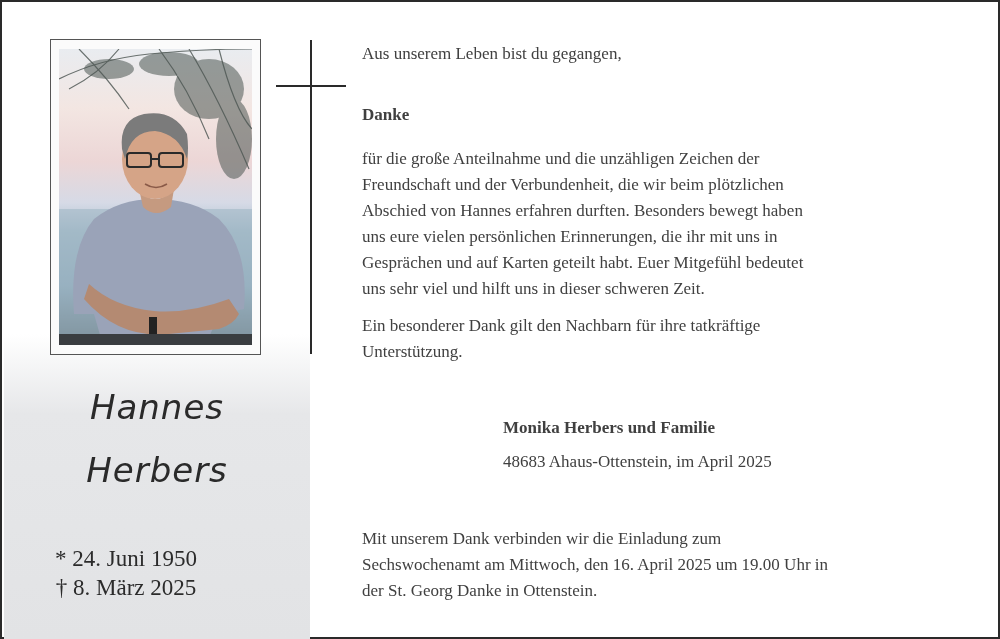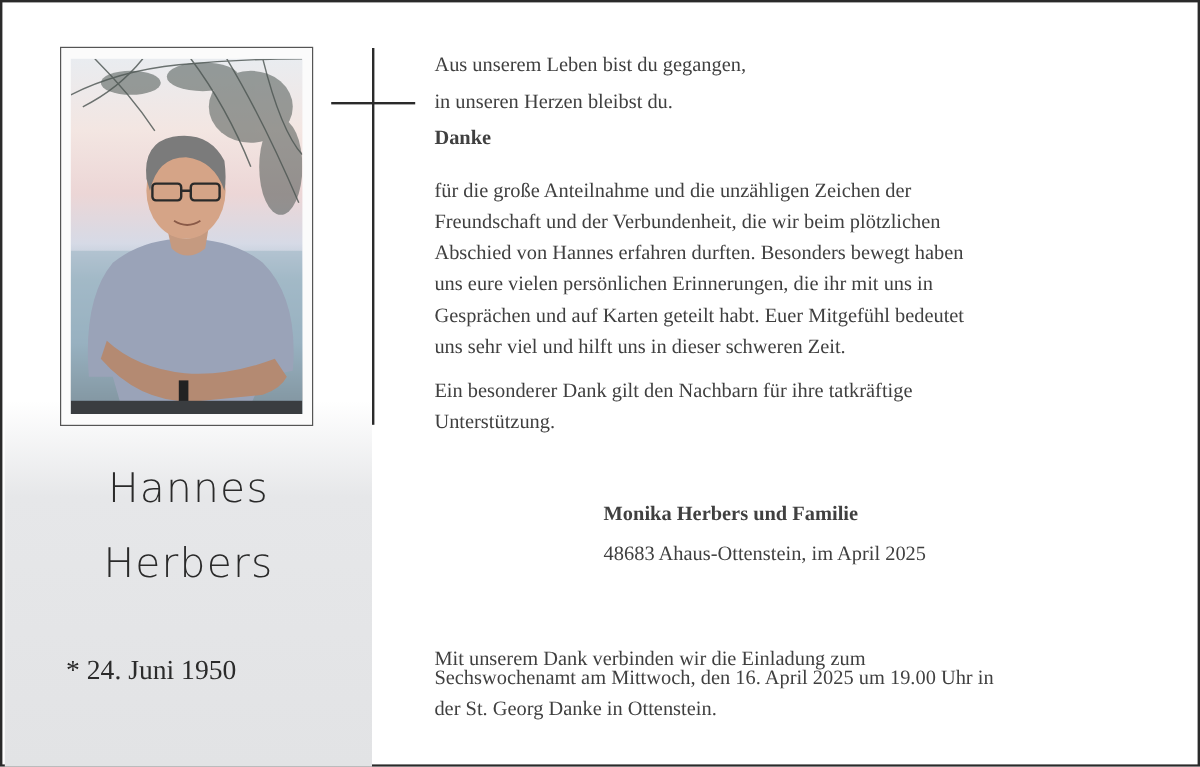--- a/index.html
+++ b/index.html
@@ -17,21 +17,21 @@
       position: absolute; left: 48px; top: 37px; width: 211px; height: 316px;
       box-sizing: border-box; border: 1.5px solid #555; background: #fbfbfb;
     }
     .photo {
       position: absolute; left: 8px; top: 9px; width: 193px; height: 296px; overflow: hidden;
       background: linear-gradient(to bottom, #e9ecf0 0%, #f3e6e2 20%, #ecd6d6 38%, #d6dae6 52%, #a9bfcc 62%, #92adbd 80%, #5d6a70 100%);
     }
     .photo svg { position: absolute; left: 0; top: 0; }
     .name {
       position: absolute; left: 2px; width: 306px; text-align: center;
-      font-family: "DejaVu Sans", sans-serif; font-weight: 300;
+      font-family: "DejaVu Sans", sans-serif; font-style: italic; font-weight: 300;
       font-size: 34px; color: #2a2a2a; letter-spacing: 1px;
     }
     .name.first { top: 385px; }
     .name.last { top: 448px; }
     .dates {
       position: absolute; left: 2px; width: 244px; text-align: center;
       font-size: 23px; color: #2b2b2b; line-height: 29px;
     }
     .dates.birth { top: 542px; }
     .dates.death { top: 571px; }
@@ -91,34 +91,34 @@
       </svg>
     </div>
   </div>
 
   <div class="cross-v"></div>
   <div class="cross-h"></div>
 
   <div class="name first">Hannes</div>
   <div class="name last">Herbers</div>
   <div class="dates birth">* 24. Juni 1950</div>
+  <div class="dates death">† 8. März 2025</div>
 
   <div class="text" style="top:39px;">Aus unserem Leben bist du gegangen,</div>
-  <div class="text" style="top:70px;">in unseren Herzen bleibst du.</div>
 
   <div class="text bold" style="top:100px;">Danke</div>
   <div class="text" style="top:144px;">für die große Anteilnahme und die unzähligen Zeichen der</div>
   <div class="text" style="top:170px;font-family:Liberation Serif, serif;">Freundschaft und der Verbundenheit, die wir beim plötzlichen</div>
   <div class="text" style="top:222px;">uns eure vielen persönlichen Erinnerungen, die ihr mit uns in</div>
   <div class="text" style="top:196px;">Abschied von Hannes erfahren durften. Besonders bewegt haben</div>
   <div class="text" style="top:248px;">Gesprächen und auf Karten geteilt habt. Euer Mitgefühl bedeutet</div>
   <div class="text" style="top:274px;">uns sehr viel und hilft uns in dieser schweren Zeit.</div>
 
   <div class="text" style="top:311px;">Ein besonderer Dank gilt den Nachbarn für ihre tatkräftige</div>
   <div class="text bold" style="top:413px; left:501px;">Monika Herbers und Familie</div>
 
   <div class="text" style="top:337px;">Unterstützung.</div>
   <div class="text" style="top:447px; left:501px;">48683 Ahaus-Ottenstein, im April 2025</div>
 
-  <div class="text" style="top:524px;margin-top:10px;">Mit unserem Dank verbinden wir die Einladung zum</div>
+  <div class="text" style="top:524px;">Mit unserem Dank verbinden wir die Einladung zum</div>
   <div class="text" style="top:550px;">Sechswochenamt am Mittwoch, den 16. April 2025 um 19.00 Uhr in</div>
   <div class="text" style="top:576px;">der St. Georg Danke in Ottenstein.</div>
 </div>
 
 </body></html>

